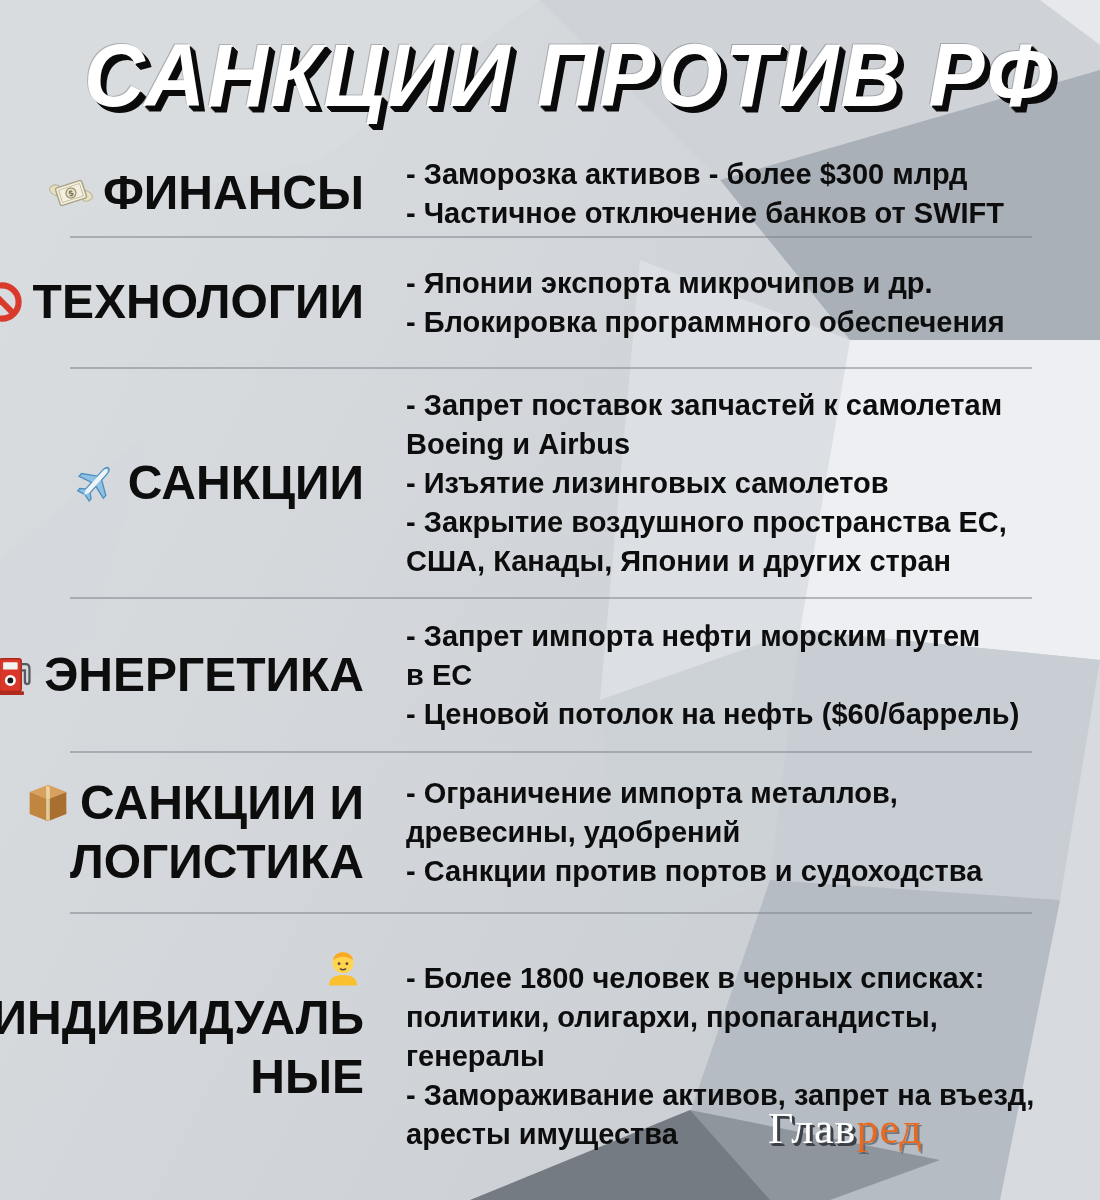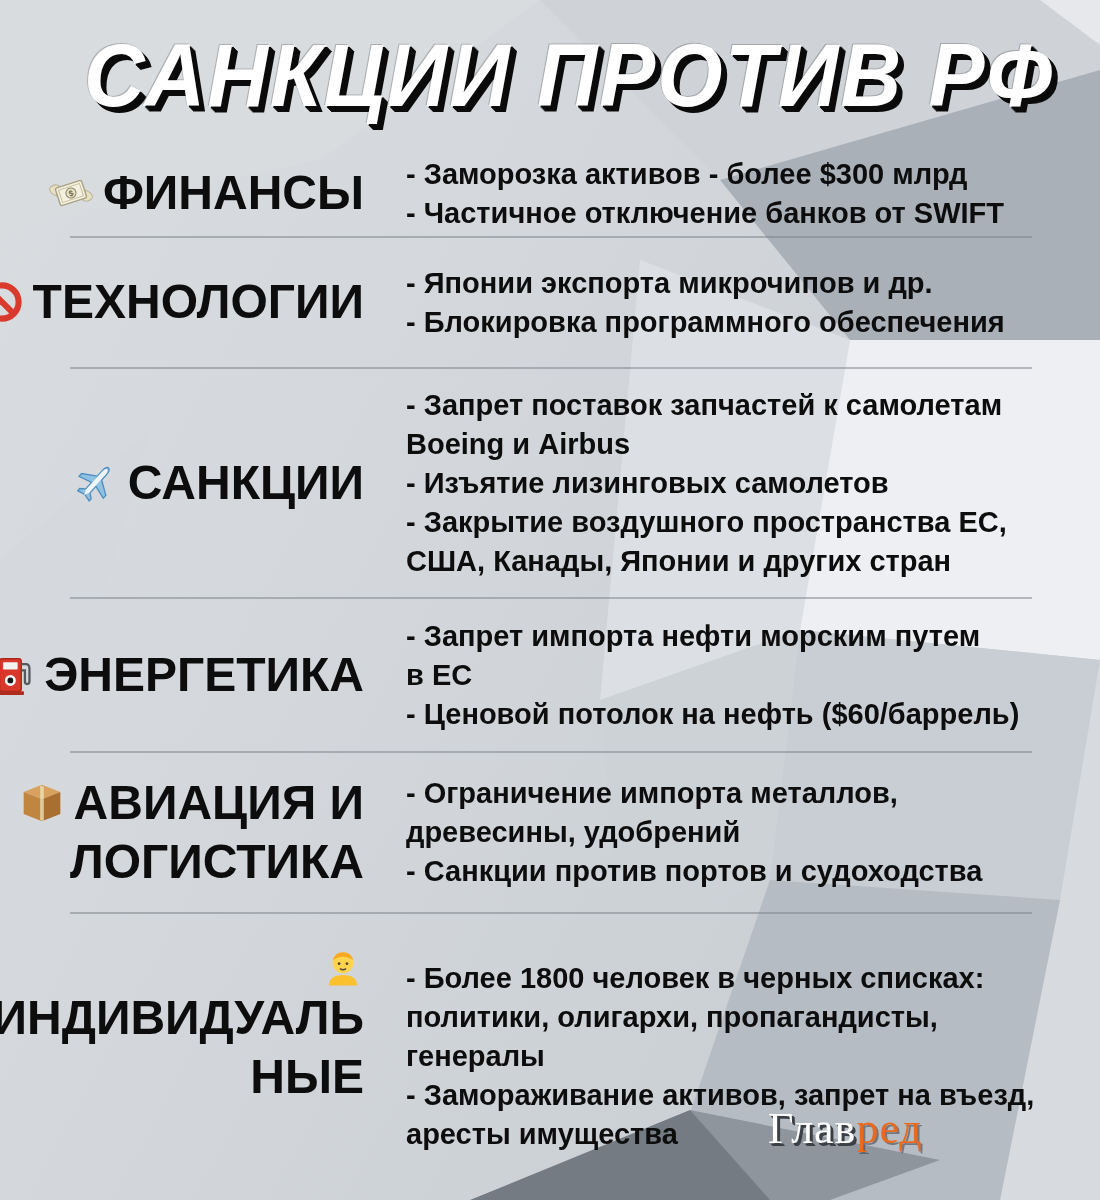--- a/index.html
+++ b/index.html
@@ -171,21 +171,21 @@
         <div class="label-line">
           <span class="icon">
             <svg width="44" height="44" viewBox="0 0 48 48">
               <polygon points="24,4 44,12 24,20 4,12" fill="#d9a15e"></polygon>
               <polygon points="4,12 24,20 24,44 4,36" fill="#c0853f"></polygon>
               <polygon points="44,12 24,20 24,44 44,36" fill="#a86f30"></polygon>
               <polygon points="22,4.8 26,6.4 26,20.8 22,19.2" fill="#ead9ad" opacity="0.9"></polygon>
               <polygon points="22,19.2 26,20.8 26,44 22,42.6" fill="#e8d8ac" opacity="0.85"></polygon>
             </svg>
           </span>
-          <span class="label-text">АВИАЦИЯ И</span>
+          <span class="label-text">САНКЦИИ И</span>
         </div>
         <div class="label-line">
           <span class="label-text">ЛОГИСТИКА</span>
         </div>
       </div>
       <div class="content-col">
         <p class="bullet">- Ограничение импорта металлов,
 древесины, удобрений</p>
         <p class="bullet">- Санкции против портов и судоходства</p>
       </div>

